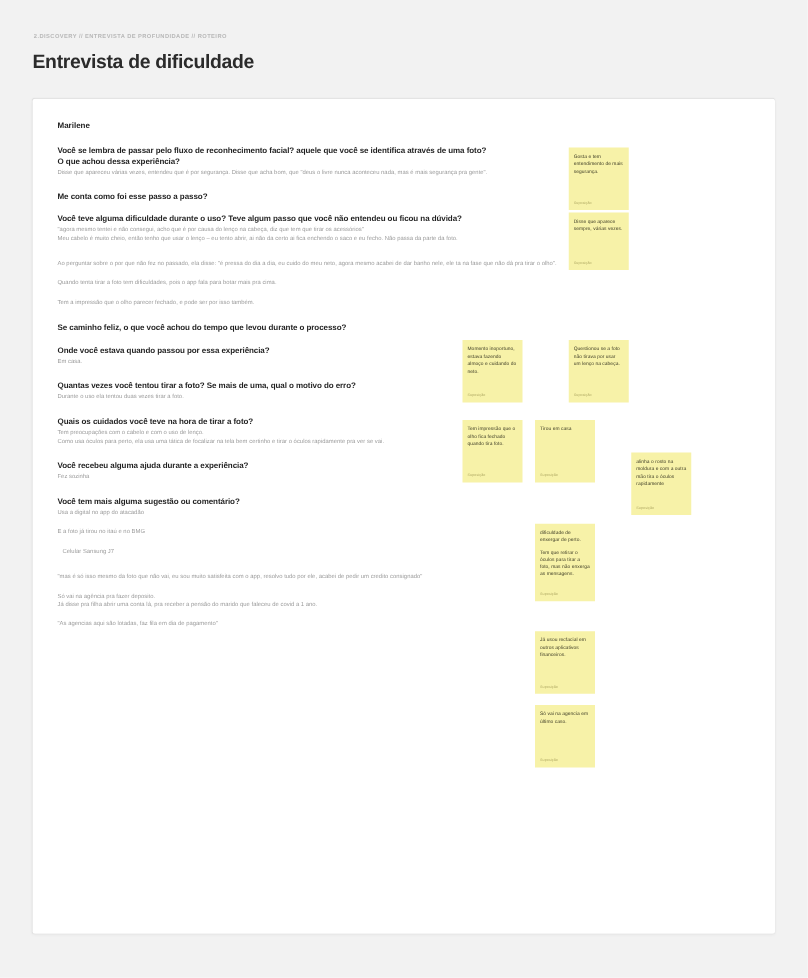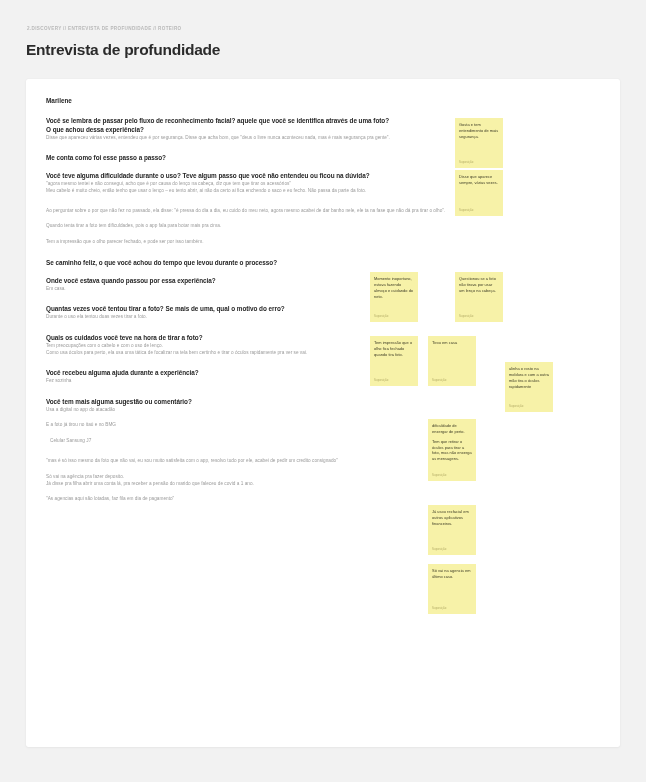--- a/index.html
+++ b/index.html
@@ -66,21 +66,21 @@
     margin-top: auto; margin-bottom: 4px;
     font-size: 2.9px; color: #b2ab66; letter-spacing: 0.1px;
   }
 </style>
 </head>
 <body>
 
 <div class="page">
 
   <div class="breadcrumb">2.DISCOVERY // ENTREVISTA DE PROFUNDIDADE // ROTEIRO</div>
-  <h1 class="page-title">Entrevista de profundidade</h1>
+  <h1 class="page-title">Entrevista de dificuldade</h1>
 
   <div class="card">
     <div class="doc">
       <div class="person">Marilene</div>
       <div id="blocks">
           <div class="q">Você se lembra de passar pelo fluxo de reconhecimento facial? aquele que você se identifica através de uma foto?</div>
           <div class="q">O que achou dessa experiência?</div>
           <div class="a">Disse que apareceu várias vezes, entendeu que é por segurança.  Disse que acha bom, que "deus o livre nunca aconteceu nada, mas é mais segurança pra gente".</div>
           <div class="gap-l"></div>
           <div class="q">Me conta como foi esse passo a passo?</div>

